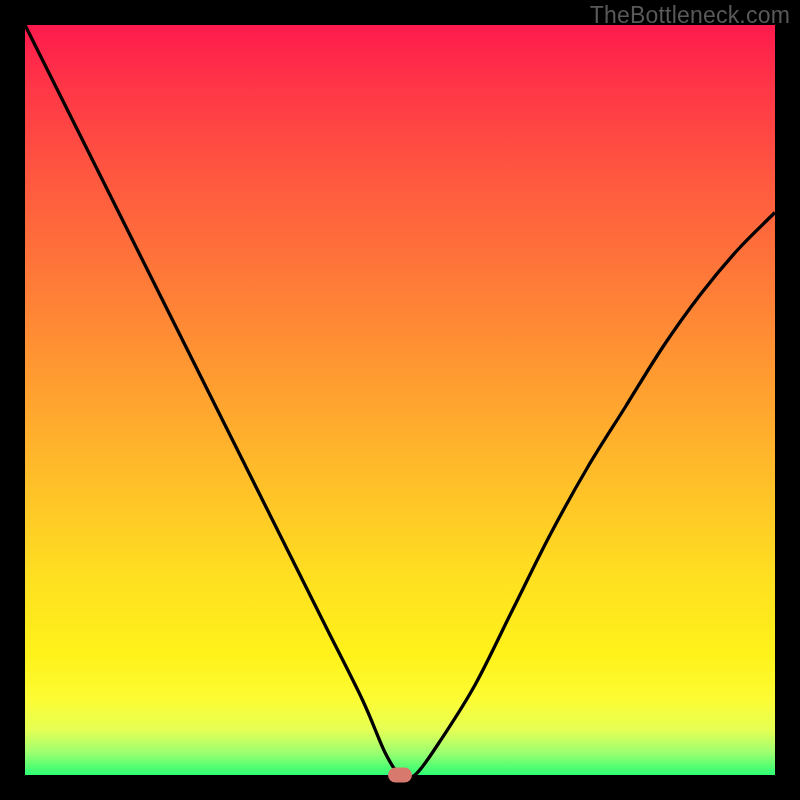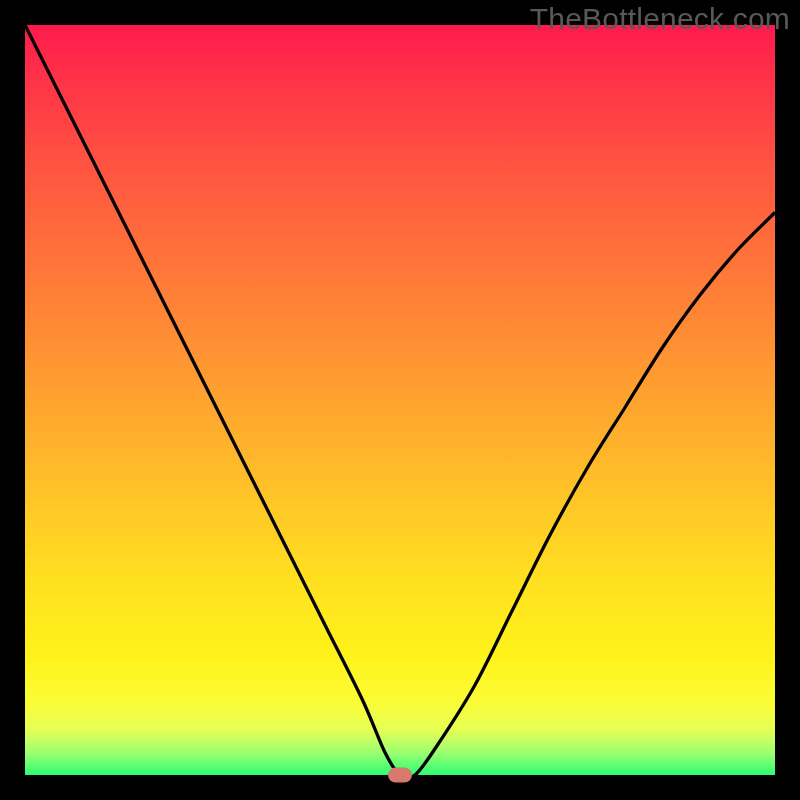--- a/index.html
+++ b/index.html
@@ -40,21 +40,21 @@
       #e5ff55 94%,
       #9cff70 97%,
       #2dff74 100%
     );
   }
   .watermark {
     position: absolute;
     top: 2px;
     right: 10px;
     color: #595959;
-    font-size: 30px;
+    font-size: 23px;
     font-weight: 500;
     letter-spacing: 0.2px;
     user-select: none;
   }
   svg.curve {
     position: absolute;
     left: 0;
     top: 0;
     width: 750px;
     height: 750px;

